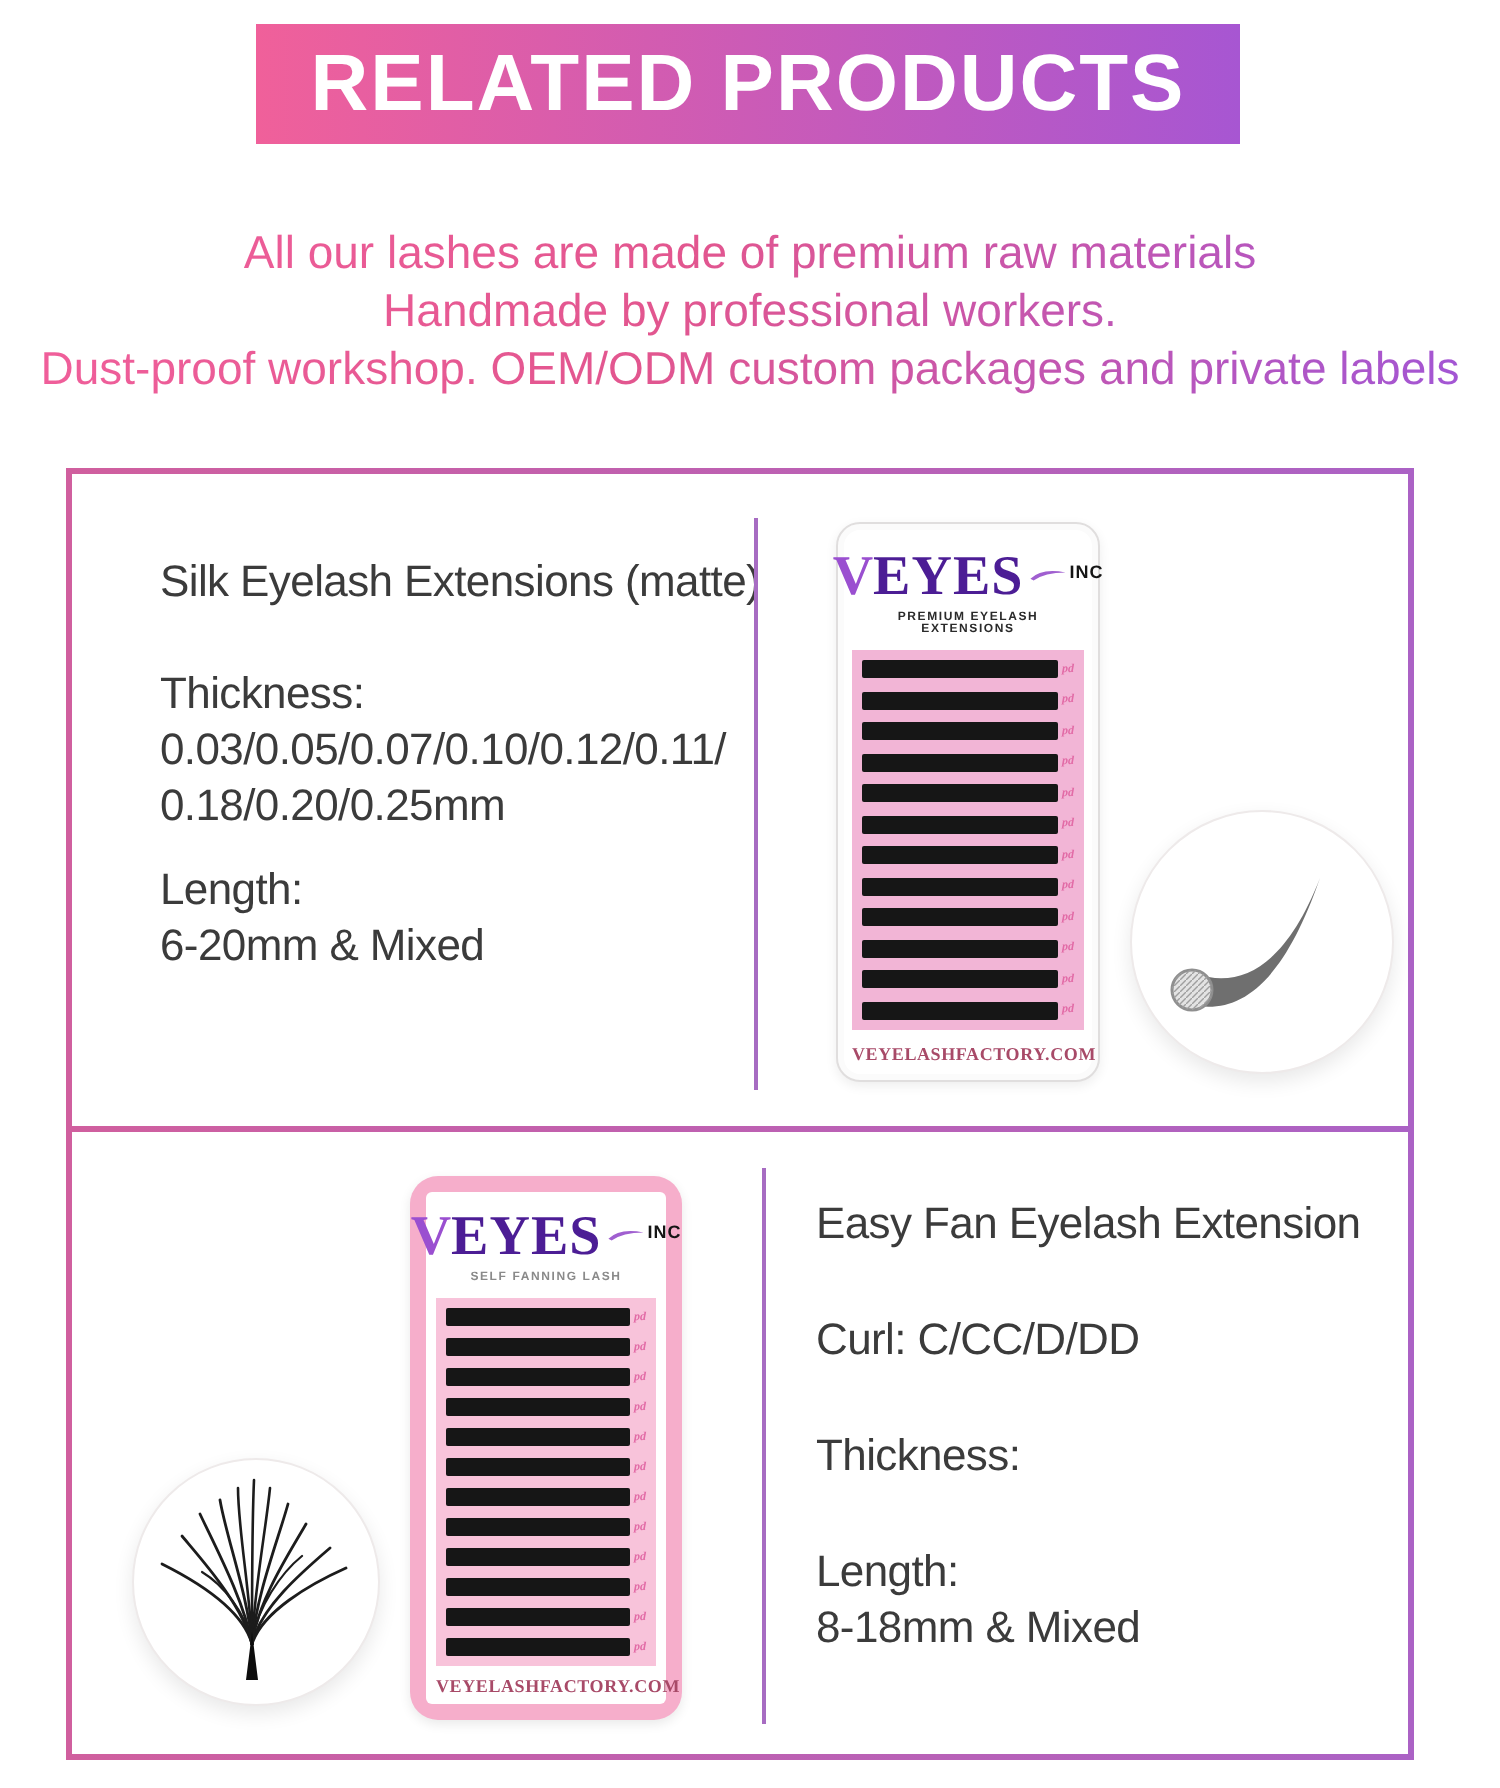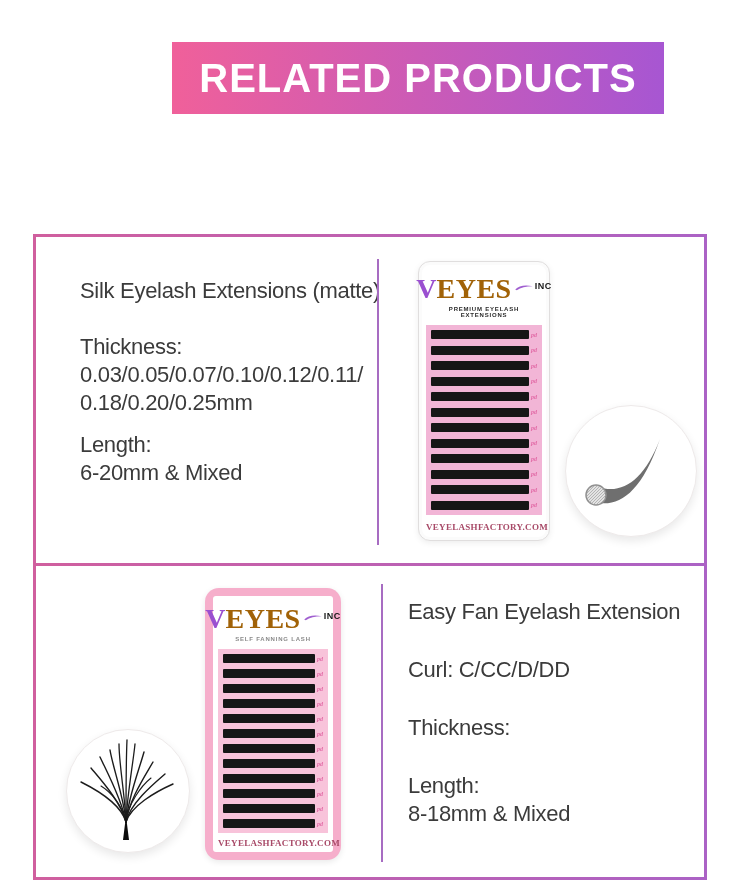--- a/index.html
+++ b/index.html
@@ -7,23 +7,23 @@
     --intro-from:#f2609c; --intro-mid:#e2568f; --intro-to:#9f56d8;
     --frame-from:#d05f9e; --frame-to:#ab62c5;
     --divider:#a76cc2;
     --tray-pink:#f2b5d6; --tray2-frame:#f6aecb; --tray2-pink:#f8c3da;
     --brand-purple:#9a4fd0; --site-text:#a84a68; --body-text:#3b3b3b;
   }
   html,body{margin:0;padding:0;background:#fff;}
   .page{position:relative;width:750px;height:894px;background:#fff;
         font-family:"Liberation Sans",sans-serif;overflow:hidden;}
 
-  .banner{position:absolute;left:128px;top:42px;width:492px;height:72px;
+  .banner{position:absolute;left:128px;top:12px;width:492px;height:60px;
           background:linear-gradient(90deg,var(--banner-from),var(--banner-to));
-          display:flex;align-items:center;justify-content:center;margin-left:44px;}
+          display:flex;align-items:center;justify-content:center;}
   .banner-title{color:#fff;font-size:40px;font-weight:bold;letter-spacing:1px;}
 
   .intro{position:absolute;left:0;top:112px;width:100%;text-align:center;
          font-size:23px;line-height:29px;
          background:linear-gradient(115deg,var(--intro-from) 0%,var(--intro-mid) 45%,var(--intro-to) 100%);
          -webkit-background-clip:text;background-clip:text;color:transparent;}
 
   .panel{position:absolute;left:33px;top:234px;width:668px;height:640px;
          border:3px solid;border-image:linear-gradient(90deg,var(--frame-from),var(--frame-to)) 1;
          background:#fff;}
@@ -47,21 +47,21 @@
               box-shadow:0 2px 6px rgba(0,0,0,.07), inset 0 0 0 3px #fbfbfb;
               display:flex;flex-direction:column;padding:13px 7px 8px;}
   .tray-pink{position:absolute;left:169px;top:22px;width:136px;height:272px;
              background:var(--tray2-frame);border-radius:14px;padding:8px;box-sizing:border-box;
              box-shadow:0 2px 6px rgba(0,0,0,.09);}
   .tray-pink-inner{background:#fff;height:100%;border-radius:3px;display:flex;flex-direction:column;
                    padding:9px 5px 0;box-sizing:border-box;}
 
   .logo{display:flex;justify-content:center;align-items:flex-start;line-height:28px;}
   .logo .v{color:var(--brand-purple);font-family:"Liberation Serif",serif;font-weight:bold;font-size:28px;}
-  .logo .eyes{color:#a16207;font-family:"Liberation Serif",serif;font-weight:bold;font-size:28px;letter-spacing:.5px;}
+  .logo .eyes{color:#4c1d95;font-family:"Liberation Serif",serif;font-weight:bold;font-size:28px;letter-spacing:.5px;}
   .logo .side{display:flex;flex-direction:row;align-items:center;margin-left:1px;padding-top:7px;}
   .logo .inc{font-size:9px;font-weight:bold;letter-spacing:.5px;color:#151515;line-height:9px;}
   .swoosh{width:22px;height:8px;}
   .tagline{text-align:center;font-size:6px;letter-spacing:.8px;color:#2a2a2a;margin-top:3px;font-weight:bold;}
   .tray-pink .tagline{color:#8a8a8a;}
   .strips{margin-top:7px;flex:1;display:flex;flex-direction:column;justify-content:space-between;
           padding:5px 3px 5px 5px;background:var(--tray-pink);}
   .tray-pink .strips{background:var(--tray2-pink);}
   .strip{display:flex;align-items:center;}
   .strip .bar{flex:1;height:9px;background:#161616;border-radius:1px;}
@@ -78,20 +78,25 @@
 </style>
 </head>
 <body>
 
 <div class="page">
 
   <div class="banner">
     <span class="banner-title">RELATED PRODUCTS</span>
   </div>
 
+  <div class="intro">
+    <div>All our lashes are made of premium raw materials</div>
+    <div>Handmade by professional workers.</div>
+    <div>Dust-proof workshop. OEM/ODM custom packages and private labels</div>
+  </div>
 
   <div class="panel">
 
     <section class="sec sec1">
       <div class="spec spec1">
         <div>Silk Eyelash Extensions (matte)</div>
         <div class="gap"></div>
         <div class="gap"></div>
         <div>Thickness:</div>
         <div>0.03/0.05/0.07/0.10/0.12/0.11/</div>

